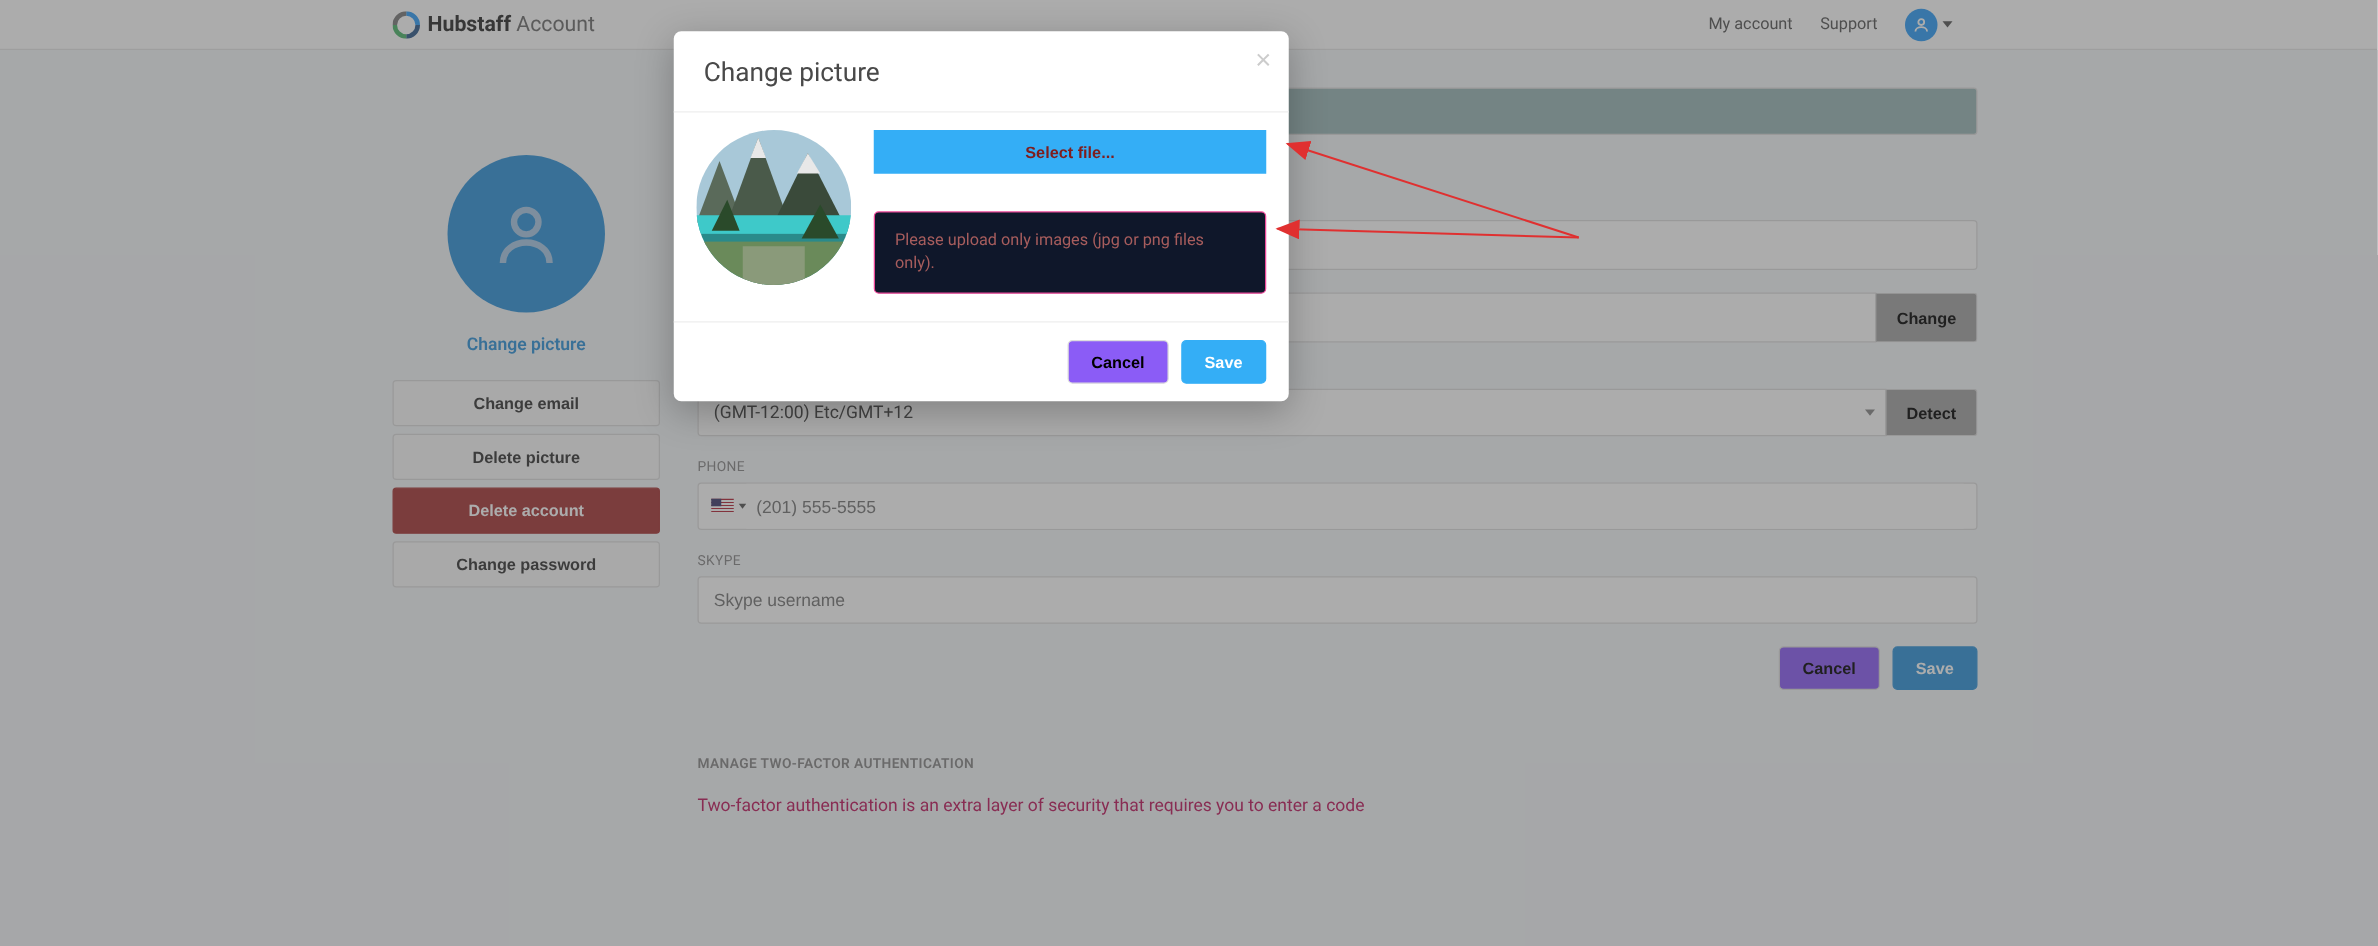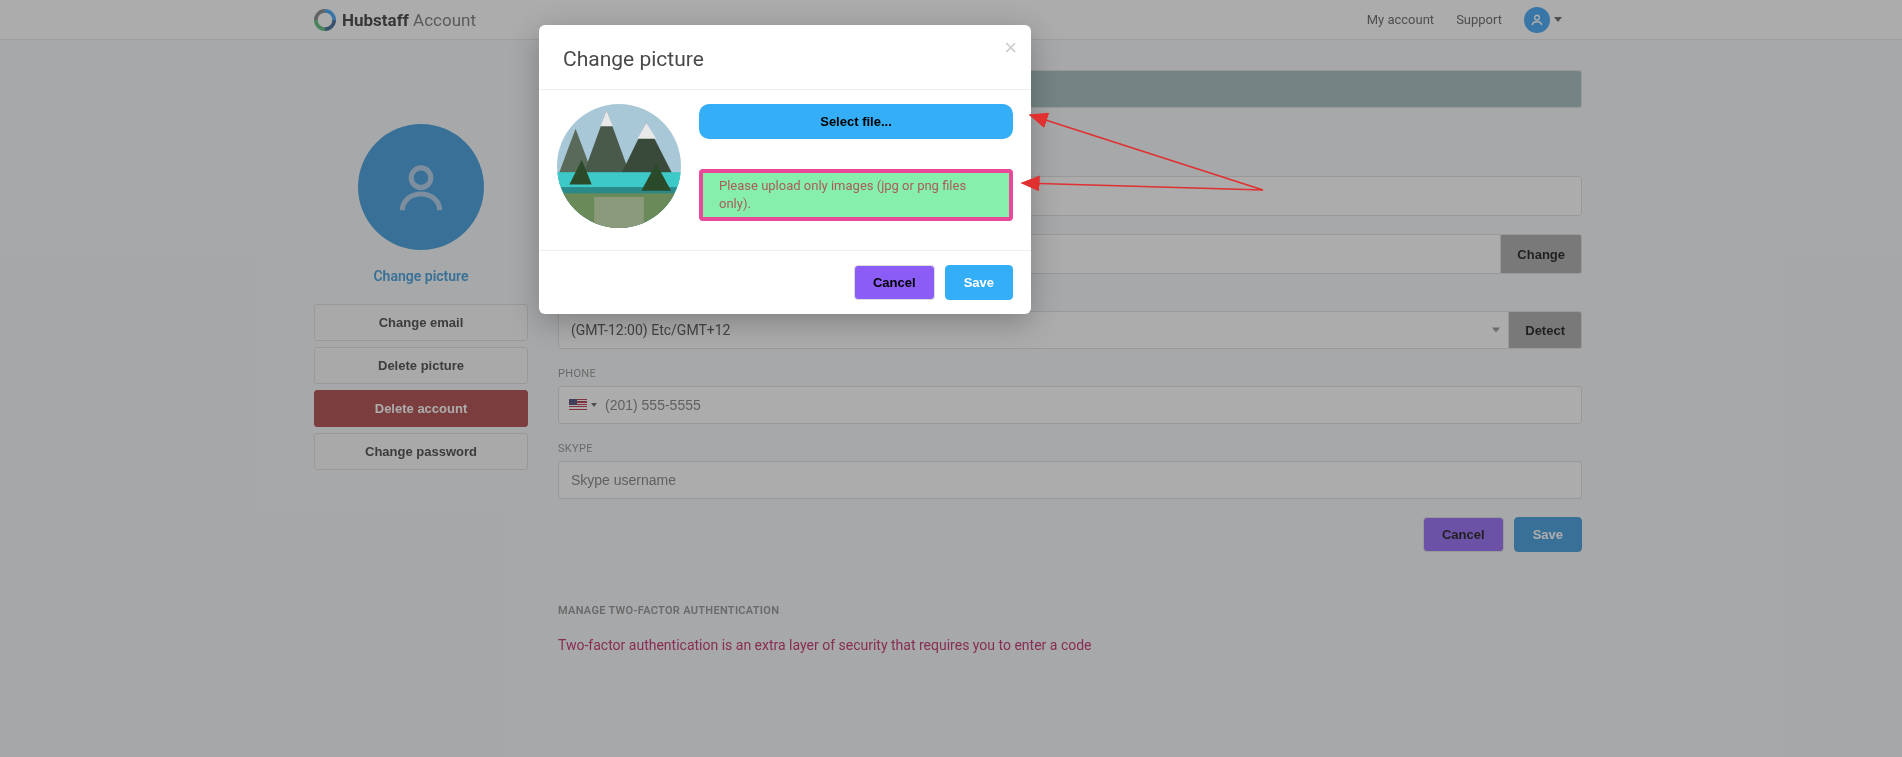--- a/index.html
+++ b/index.html
@@ -54,22 +54,22 @@
   
   
   .modal{ position:absolute; left:539px; top:25px; width:492px; background:#fff; border-radius:6px; box-shadow:0 8px 30px rgba(0,0,0,0.25);}
   .modal-head{ padding:22px 24px 18px 24px; position:relative;}
   .modal-title{ font-size:21px; color:#494949; font-weight:400;}
   .modal-close{ position:absolute; right:14px; top:10px; font-size:22px; color:#ccc; cursor:pointer; background:none; border:none;}
   .modal-body{ border-top:1px solid #eee; border-bottom:1px solid #eee; padding:14px 18px 22px 18px; display:flex; gap:18px;}
   .preview{ width:124px; height:124px; border-radius:50%; overflow:hidden; flex:0 0 124px;}
   .preview svg{ width:100%; height:100%;}
   .modal-right{ flex:1; padding-top:0;}
-  .select-file-btn{ width:100%; background:#34aef6; color:#000000; border:none; border-radius:10px; padding:10px; font-size:13px; font-weight:600; cursor:pointer;}
-  .alert-err{ margin-top:30px; background:#86efac; border:4px solid #ec4899; color:#a75d5d; padding:4px 16px; border-radius:4px; font-size:13px; line-height:1.4;}
+  .select-file-btn{ width:100%; background:#34aef6; color:#7f1d1d; border:none; border-radius:0; padding:10px; font-size:13px; font-weight:600; cursor:pointer;}
+  .alert-err{ margin-top:30px; background:#0f172a; border:1px solid #ec4899; color:#a75d5d; padding:14px 16px; border-radius:4px; font-size:13px; line-height:1.4;}
   .modal-foot{ padding:14px 18px; display:flex; justify-content:flex-end; gap:10px;}
   
   
   .arrow-svg{ position:absolute; left:0; top:0; pointer-events:none;}
 </style>
 </head>
 <body>
 
 <div class="topbar">
   <div class="brand">

